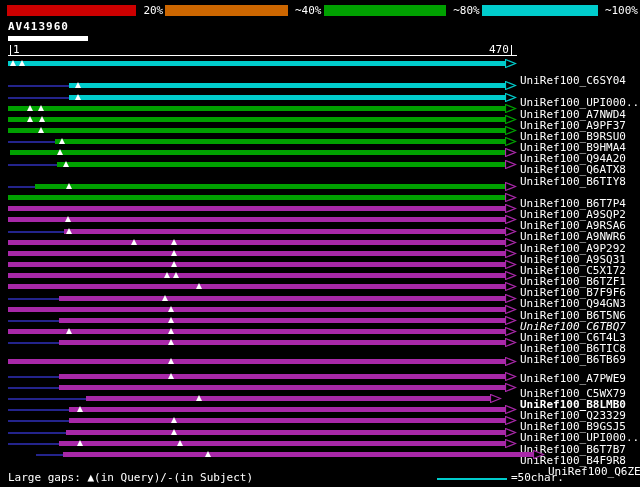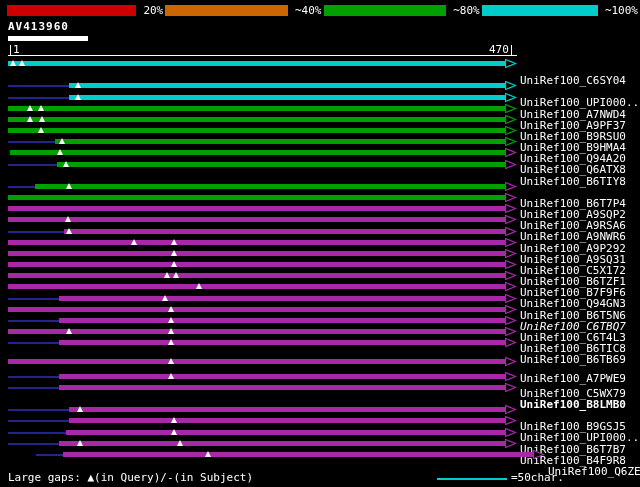--- a/index.html
+++ b/index.html
@@ -345,20 +345,29 @@
 
   <div class="hit-row" style="top: 323.93px; font-weight: bold;">
     <div class="preline" style="left: 8px; width: 50.5806px; background: rgb(36, 36, 140);"></div>
     <div class="hit-bar" style="left: 58.5806px; width: 446.194px; background: rgb(168, 40, 168);"></div>
     <svg class="hit-arrow" width="12" height="9" viewBox="0 0 12 9" style="left: 504.774px;">
       <polygon points="0.5,0.5 10.5,4.5 0.5,8.5" fill="#000" stroke-width="1.2" stroke="#A828A8"></polygon>
     </svg>
     <span class="hit-label">UniRef100_B8LMB0</span>
   </div>
 
+  <div class="hit-row" style="top: 335.1px;">
+    <div class="preline" style="left: 8px; width: 77.6774px; background: rgb(36, 36, 140);"></div>
+    <div class="hit-bar" style="left: 85.6774px; width: 404.645px; background: rgb(168, 40, 168);"></div>
+    <svg class="hit-arrow" width="12" height="9" viewBox="0 0 12 9" style="left: 490.323px;">
+      <polygon points="0.5,0.5 10.5,4.5 0.5,8.5" fill="#000" stroke-width="1.2" stroke="#A828A8"></polygon>
+    </svg>
+    <span class="hit-label">UniRef100_Q23329</span>
+  <div class="gap-tri" style="left: 196.484px;"></div>
+      </div>
 
   <div class="hit-row" style="top: 346.27px;">
     <div class="preline" style="left: 8px; width: 61.4194px; background: rgb(36, 36, 140);"></div>
     <div class="hit-bar" style="left: 69.4194px; width: 435.355px; background: rgb(168, 40, 168);"></div>
     <svg class="hit-arrow" width="12" height="9" viewBox="0 0 12 9" style="left: 504.774px;">
       <polygon points="0.5,0.5 10.5,4.5 0.5,8.5" fill="#000" stroke-width="1.2" stroke="#A828A8"></polygon>
     </svg>
     <span class="hit-label">UniRef100_B9GSJ5</span>
   <div class="gap-tri" style="left: 77.2581px;"></div>
       </div>

